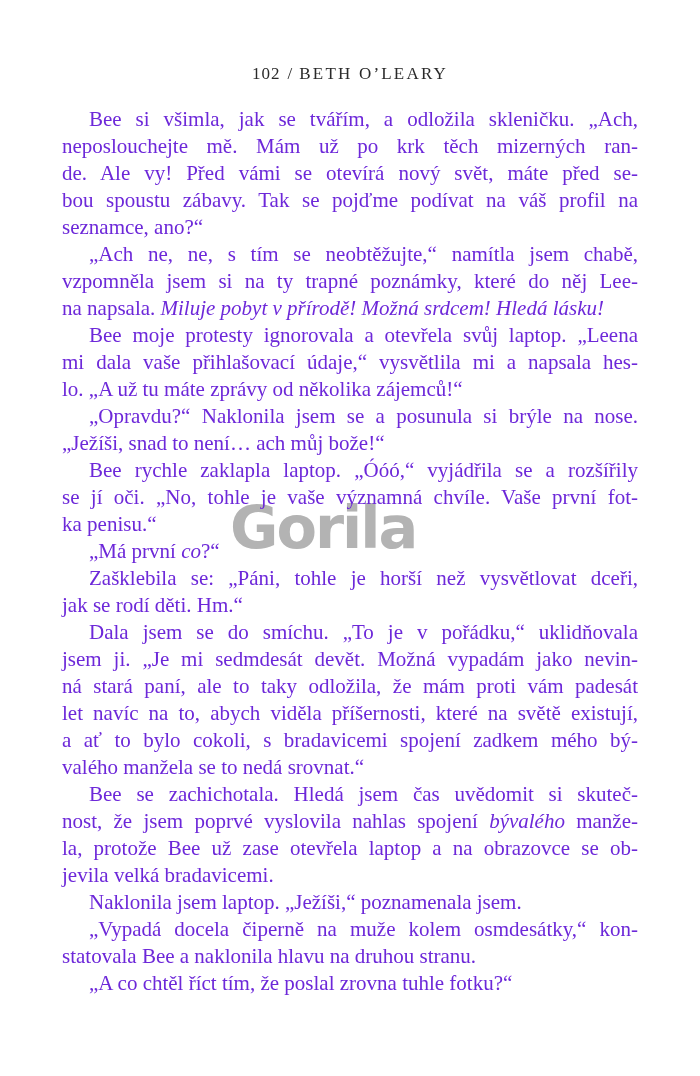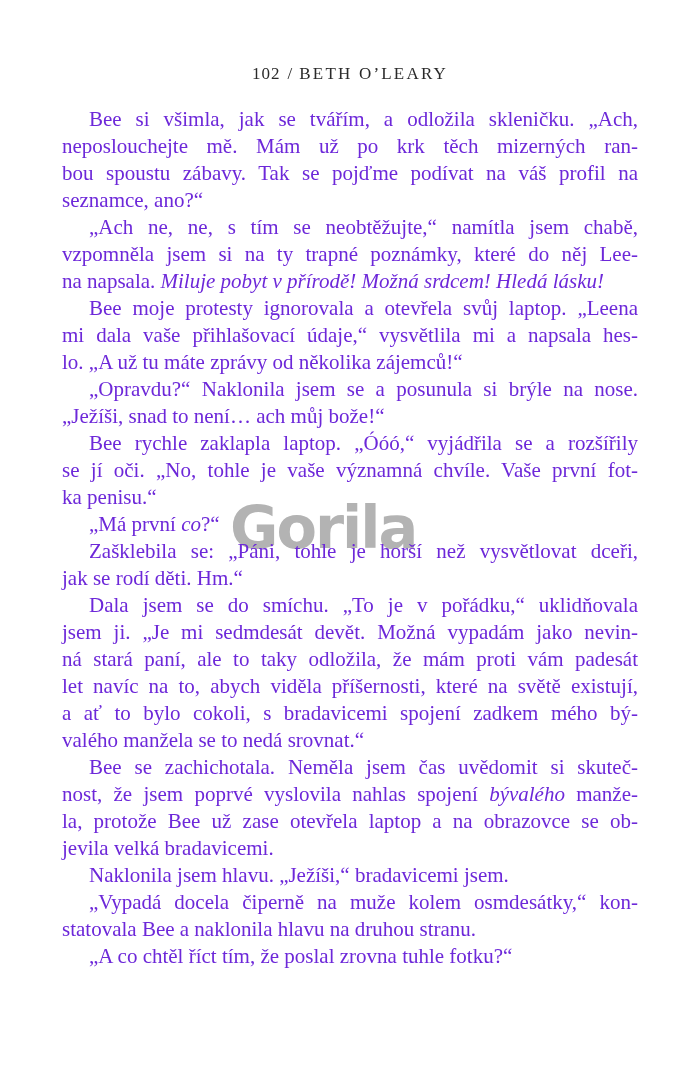--- a/index.html
+++ b/index.html
@@ -64,20 +64,21 @@
   <div class="header">
     <span class="pagenum">102</span><span class="sep">/</span><span class="author">BETH O’LEARY</span>
   </div>
 
   <div class="watermark">Gorila</div>
 
   <div class="body-text" id="body-text">
       <div class="paragraph">
         <div class="line first"><span>Bee si všimla, jak se tvářím, a odložila skleničku. „Ach,</span></div>
         <div class="line"><span>neposlouchejte mě. Mám už po krk těch mizerných ran-</span></div>
+        <div class="line"><span>de. Ale vy! Před vámi se otevírá nový svět, máte před se-</span></div>
         <div class="line"><span>bou spoustu zábavy. Tak se pojďme podívat na váš profil na</span></div>
         <div class="line last"><span>seznamce, ano?“</span></div>
       </div>
       <div class="paragraph">
         <div class="line first"><span>„Ach ne, ne, s tím se neobtěžujte,“ namítla jsem chabě,</span></div>
         <div class="line"><span>vzpomněla jsem si na ty trapné poznámky, které do něj Lee-</span></div>
         <div class="line last"><span>na napsala. </span><span class="italic">Miluje pobyt v přírodě! Možná srdcem! Hledá lásku!</span></div>
       </div>
       <div class="paragraph">
         <div class="line first"><span>Bee moje protesty ignorovala a otevřela svůj laptop. „Leena</span></div>
@@ -102,27 +103,27 @@
       </div>
       <div class="paragraph">
         <div class="line first"><span>Dala jsem se do smíchu. „To je v pořádku,“ uklidňovala</span></div>
         <div class="line"><span>jsem ji. „Je mi sedmdesát devět. Možná vypadám jako nevin-</span></div>
         <div class="line"><span>ná stará paní, ale to taky odložila, že mám proti vám padesát</span></div>
         <div class="line"><span>let navíc na to, abych viděla příšernosti, které na světě existují,</span></div>
         <div class="line"><span>a ať to bylo cokoli, s bradavicemi spojení zadkem mého bý-</span></div>
         <div class="line last"><span>valého manžela se to nedá srovnat.“</span></div>
       </div>
       <div class="paragraph">
-        <div class="line first"><span>Bee se zachichotala. Neměla jsem čas uvědomit si skuteč-</span></div>
+        <div class="line first"><span>Bee se zachichotala. Hledá jsem čas uvědomit si skuteč-</span></div>
         <div class="line"><span>nost, že jsem poprvé vyslovila nahlas spojení </span><span class="italic">bývalého</span><span> manže-</span></div>
         <div class="line"><span>la, protože Bee už zase otevřela laptop a na obrazovce se ob-</span></div>
         <div class="line last"><span>jevila velká bradavicemi.</span></div>
       </div>
       <div class="paragraph">
-        <div class="line first last"><span>Naklonila jsem hlavu. „Ježíši,“ bradavicemi jsem.</span></div>
+        <div class="line first last"><span>Naklonila jsem laptop. „Ježíši,“ poznamenala jsem.</span></div>
       </div>
       <div class="paragraph">
         <div class="line first"><span>„Vypadá docela čiperně na muže kolem osmdesátky,“ kon-</span></div>
         <div class="line last"><span>statovala Bee a naklonila hlavu na druhou stranu.</span></div>
       </div>
       <div class="paragraph">
         <div class="line first last"><span>„A co chtěl říct tím, že poslal zrovna tuhle fotku?“</span></div>
       </div>
     </div>
 

